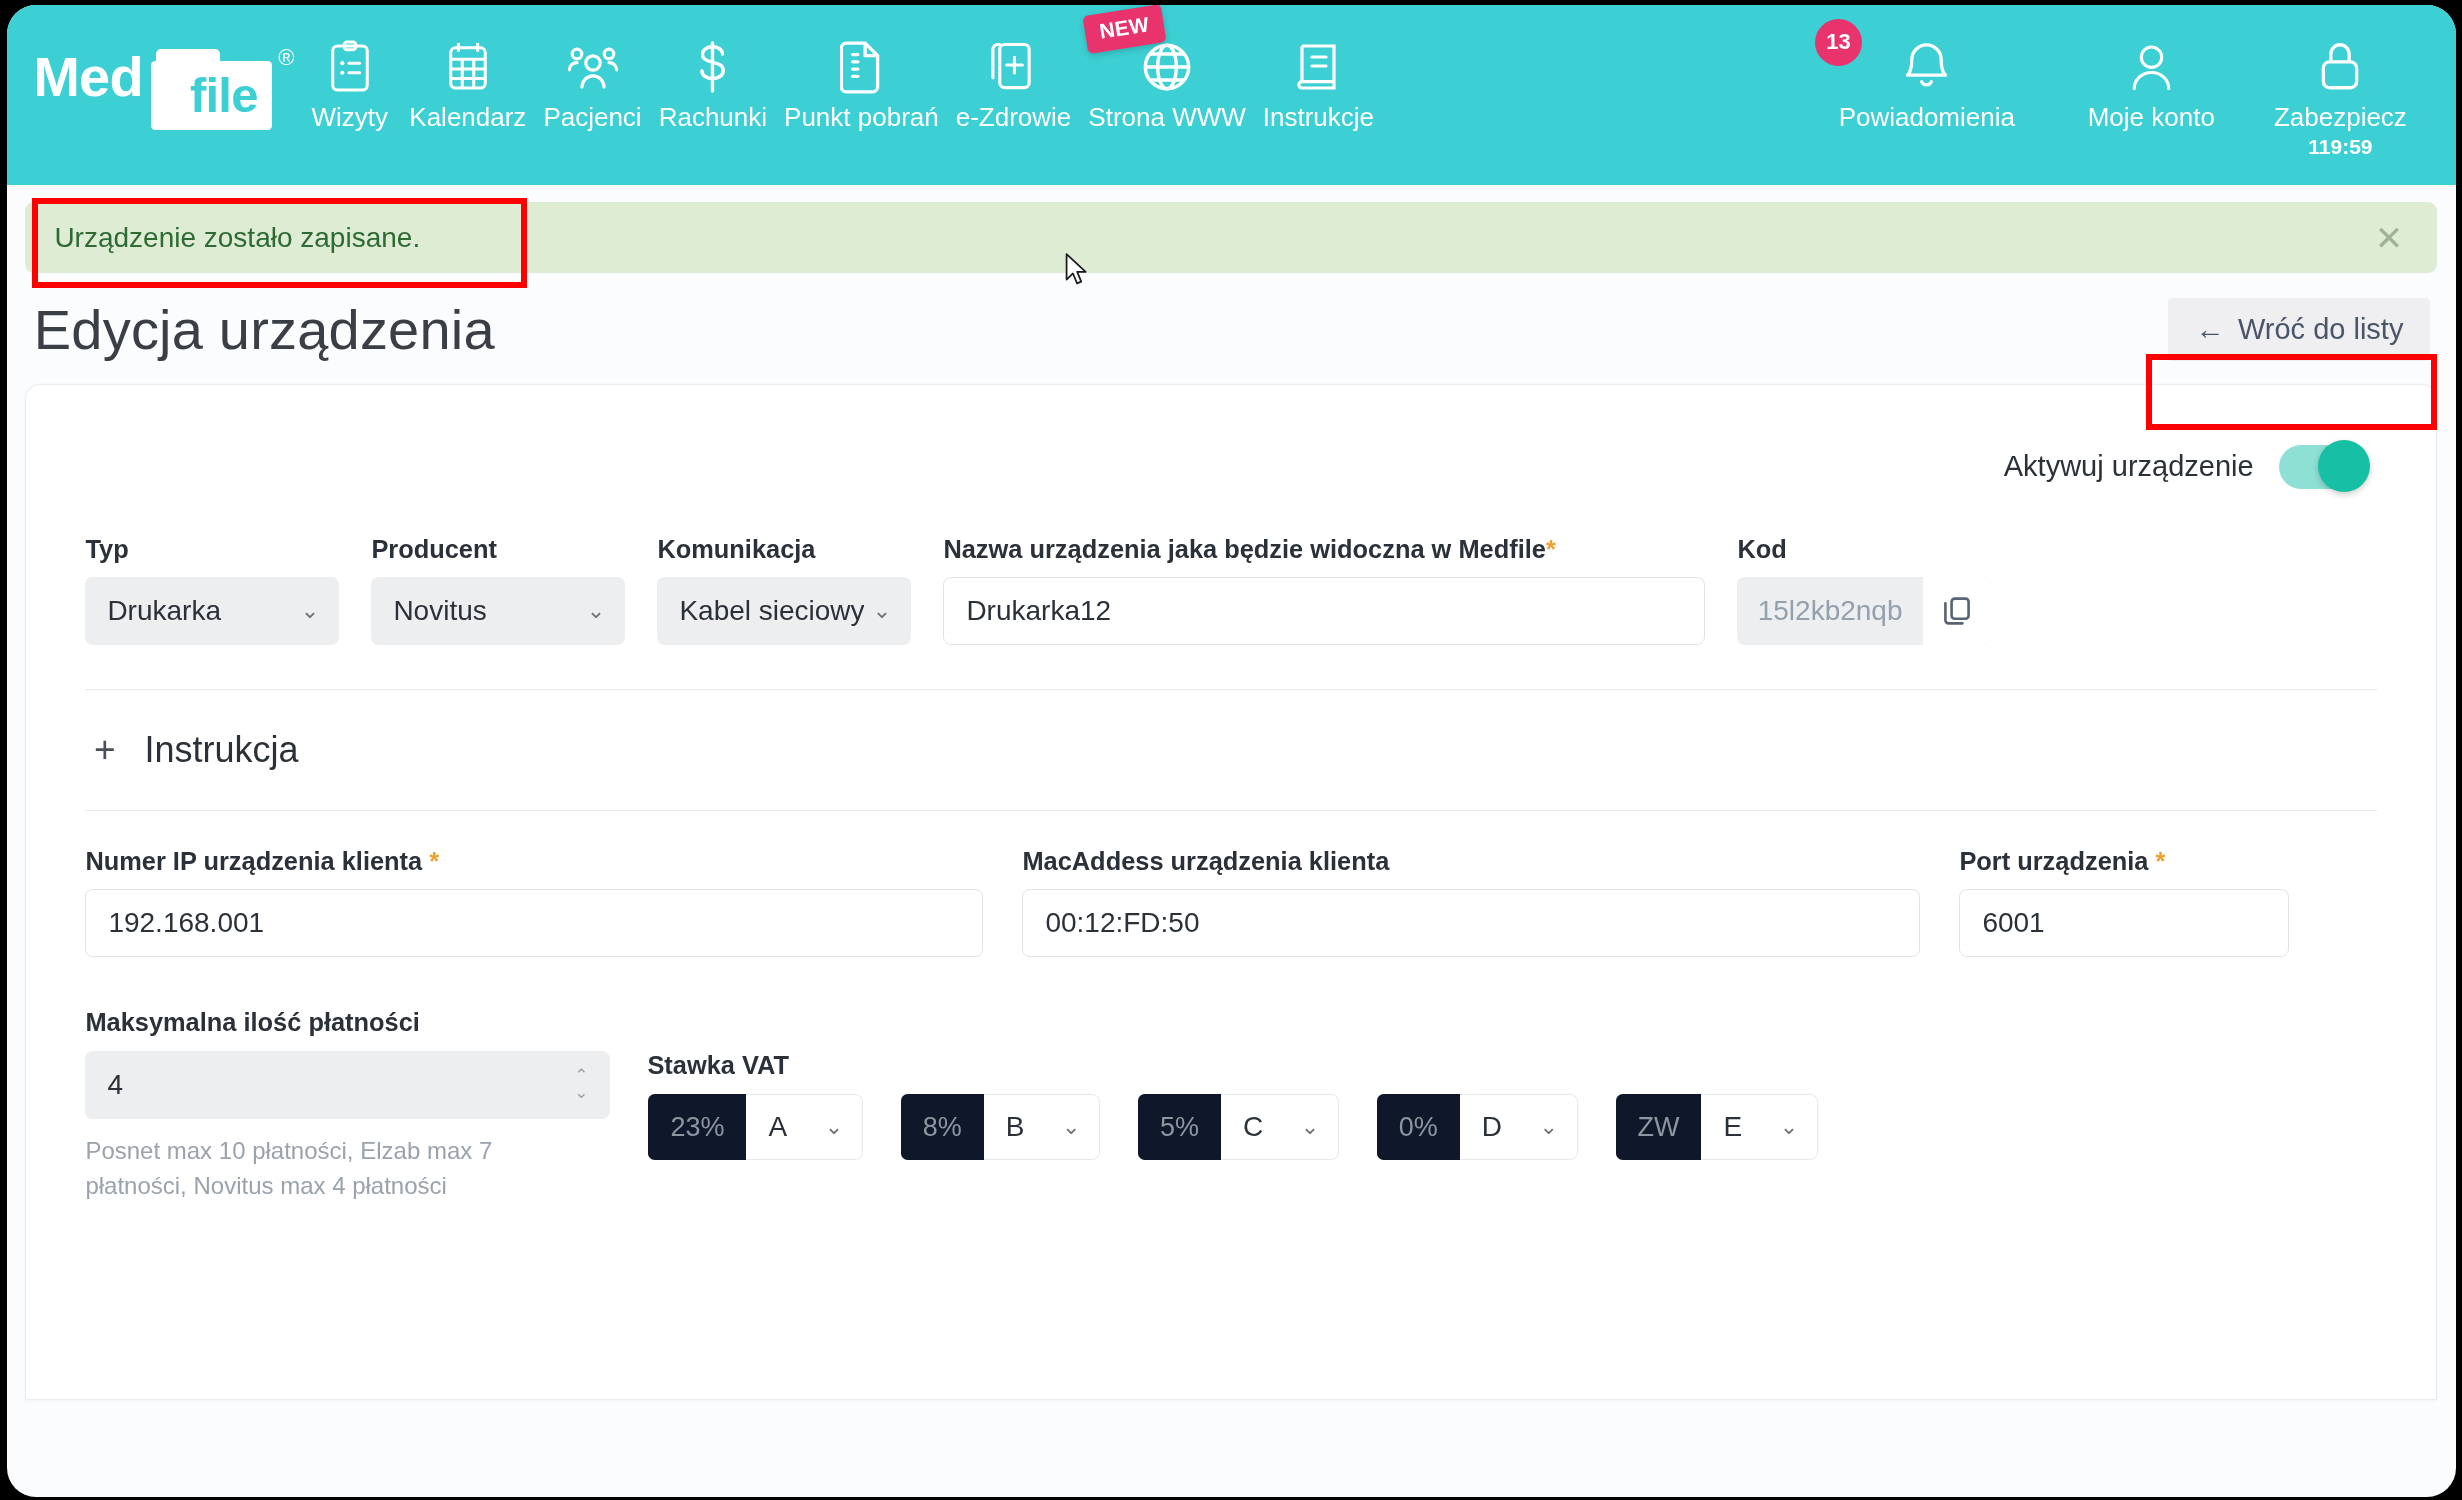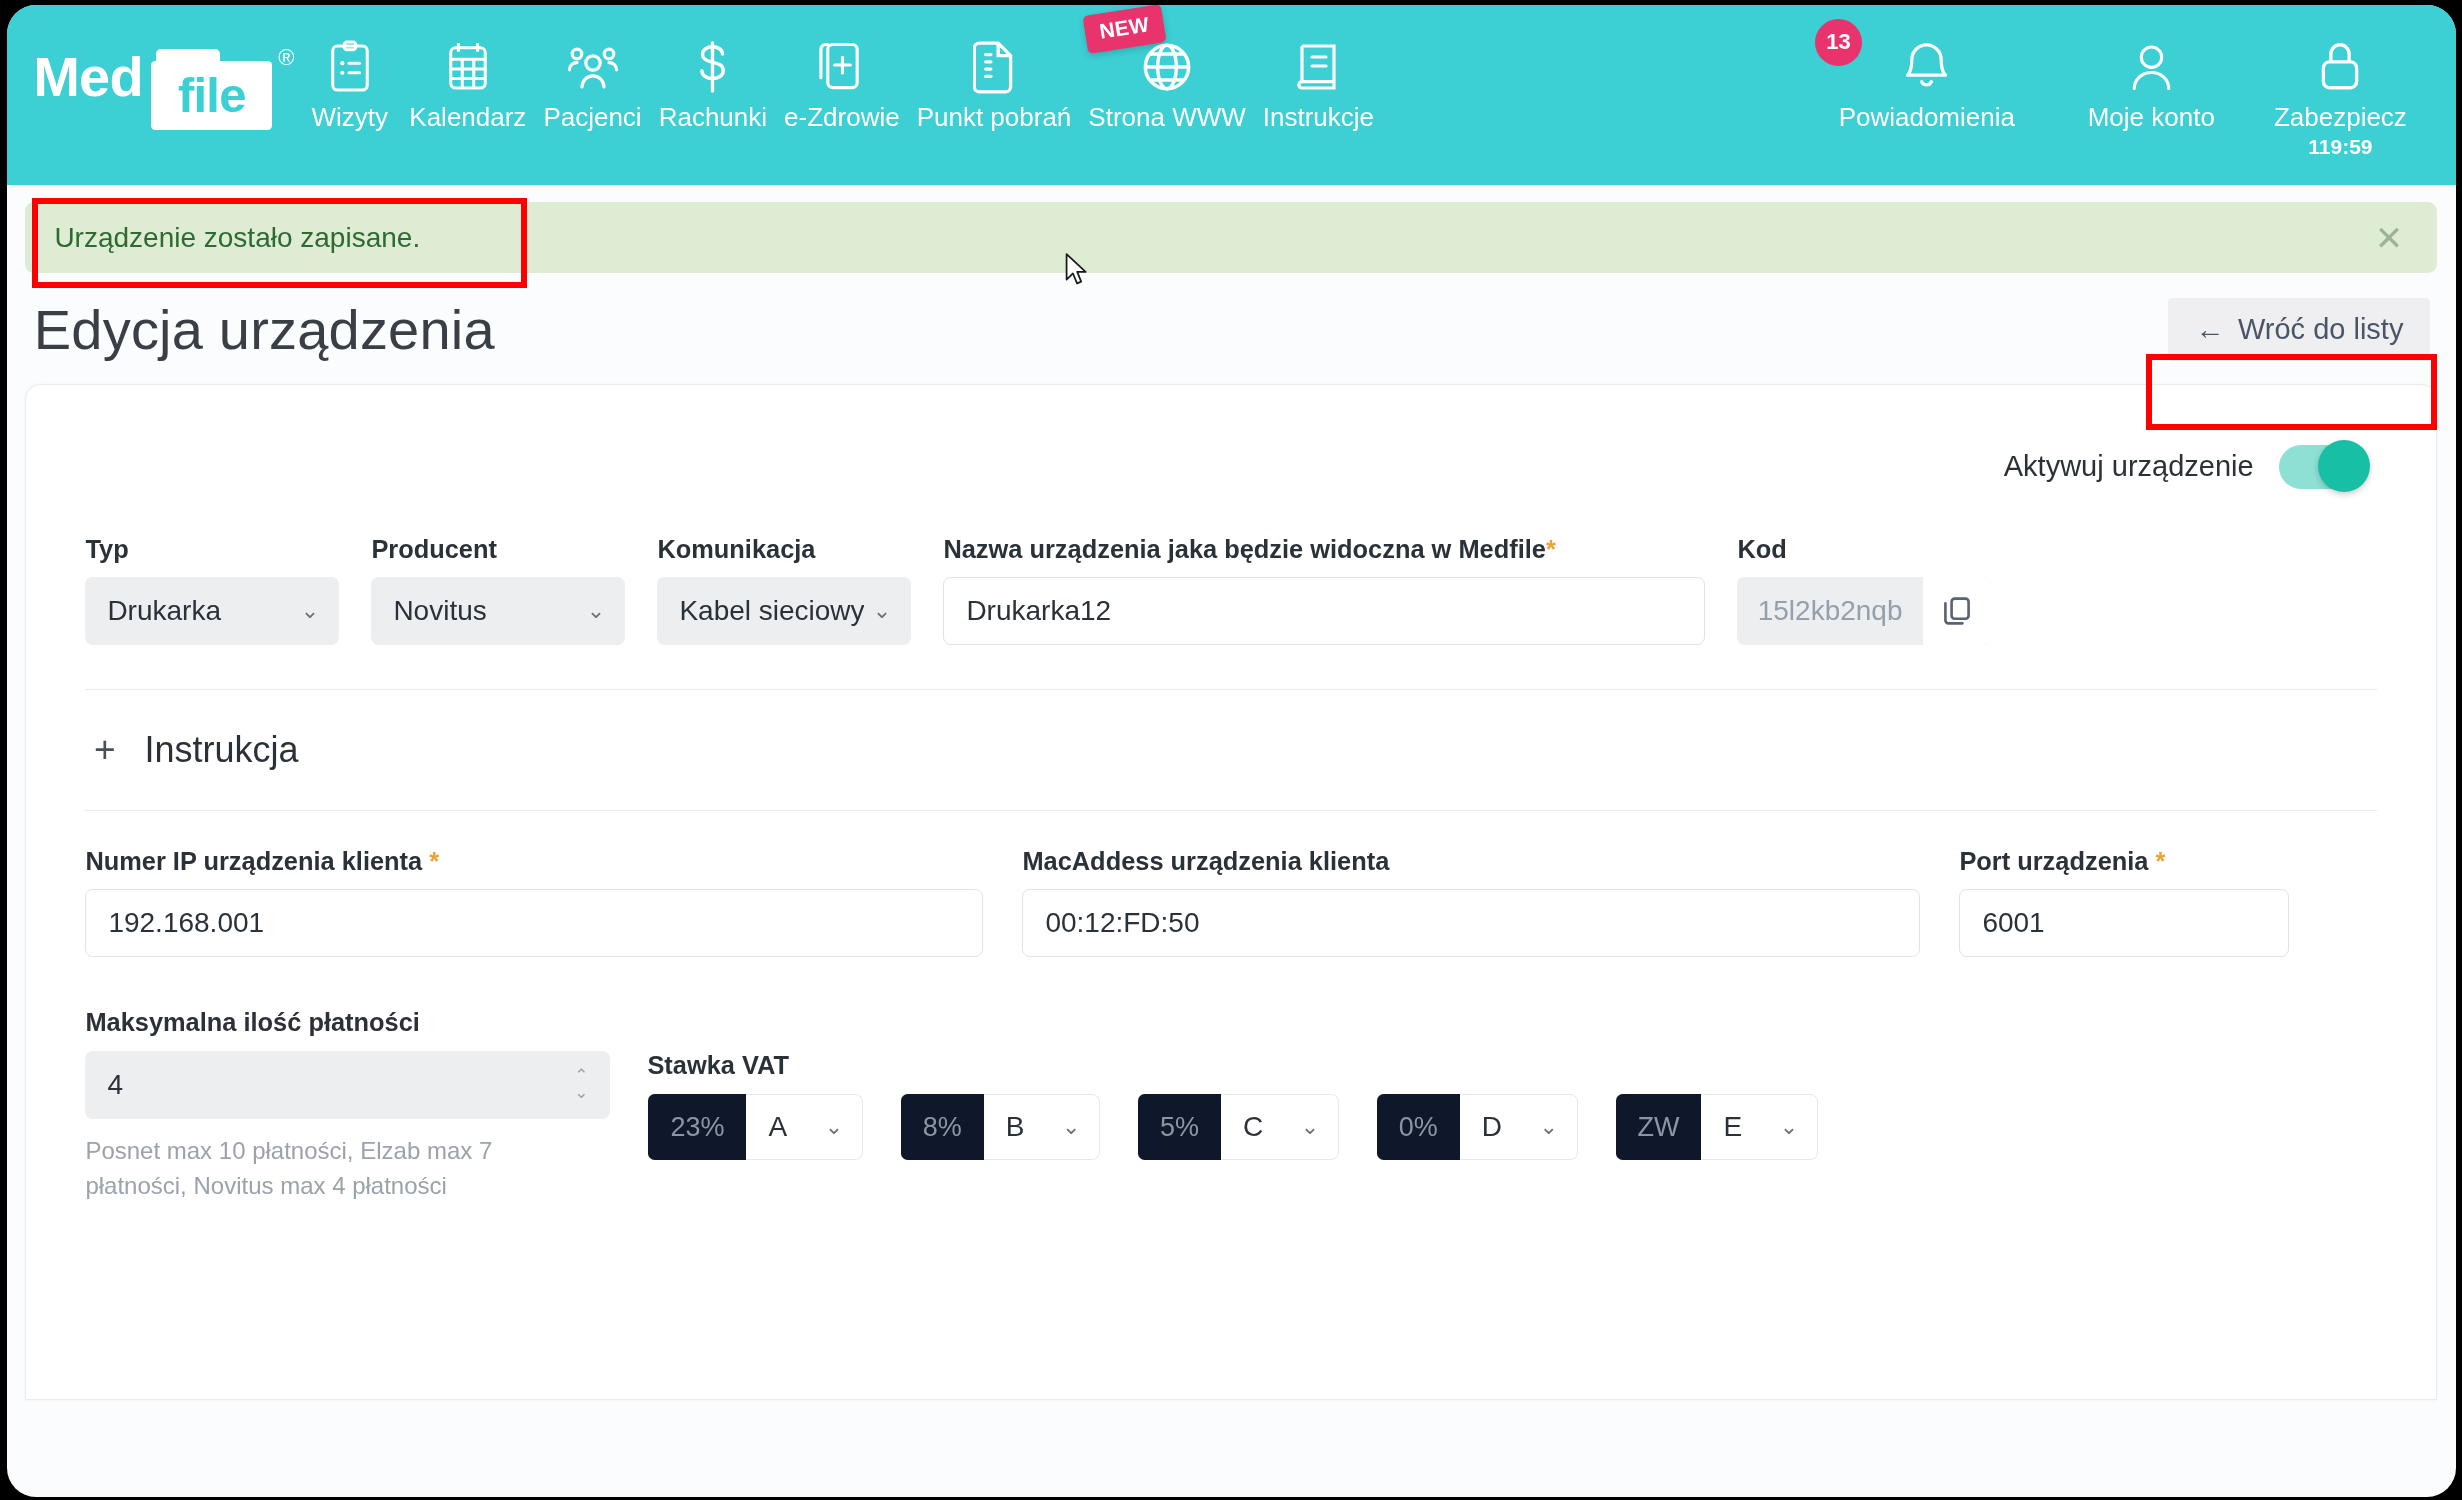--- a/index.html
+++ b/index.html
@@ -44,21 +44,21 @@
   }
   .brand-folder .tabtop {
     position: absolute; left: 5.1px; top: 0; width: 64px; height: 17px;
     background: #fff; border-radius: 5.1px 5.1px 0 0;
   }
   .brand-folder .body {
     position: absolute; left: 0; top: 12px; width: 121px; height: 69px;
     background: #fff; border-radius: 4.2px;
   }
   .brand-file {
-    position: absolute; left: 0; top: 12px; width: 121px; height: 69px;
+    position: absolute; left: 12px; top: 12px; width: 121px; height: 69px;
     display: flex; align-items: center; justify-content: center;
     color: #3ccfd3; font-size: 49px; font-weight: 700; letter-spacing: -0.8px;
   }
   .brand-reg {
     position: absolute; right: -22px; top: -3.4px;
     color: #fff; font-size: 22px;
   }
 
   .navitems { display: flex; align-items: flex-start; flex: 1; height: 180px; }
   .navitem {
@@ -341,41 +341,41 @@
           <svg width="39" height="56" viewBox="0 0 18 28" fill="none" stroke="#fff" stroke-width="1.7">
             <line x1="9" y1="2" x2="9" y2="26" stroke-linecap="round"></line>
             <path d="M14 7.5c0-2.2-2.3-3.6-5-3.6s-5 1.5-5 3.9 2.3 3.3 5 3.9 5.4 1.3 5.4 4-2.6 4.1-5.4 4.1-5.3-1.5-5.3-3.9" stroke-linecap="round"></path>
           </svg>
         </span>
         <span class="lbl">Rachunki</span>
       </div>
 
       <div class="navitem">
         <span class="ico">
-          <svg width="47" height="54" viewBox="0 0 24 26" fill="none" stroke="#fff" stroke-width="1.6">
-            <path d="M5 1.5h-1a2.5 2.5 0 0 0-2.5 2.5v14.5" stroke-linecap="round"></path>
-            <rect x="5" y="1.5" width="15" height="22" rx="2.5"></rect>
-            <path d="M12.5 8v8M8.5 12h8" stroke-linecap="round"></path>
-          </svg>
-        </span>
-        <span class="lbl">e-Zdrowie</span>
-      </div>
-
-      <div class="navitem">
-        <span class="ico">
           <svg width="42" height="54" viewBox="0 0 20 26" fill="none" stroke="#fff" stroke-width="1.6">
             <path d="M3 1.5h9l6 6v15a2.5 2.5 0 0 1-2.5 2.5h-12.5a2.5 2.5 0 0 1-2.5-2.5v-18.5a2.5 2.5 0 0 1 2.5-2.5z"></path>
             <path d="M12 1.5v6h6"></path>
             <line x1="6" y1="7" x2="8.5" y2="7" stroke-linecap="round"></line>
             <line x1="6" y1="10.5" x2="8.5" y2="10.5" stroke-linecap="round"></line>
             <line x1="6" y1="14" x2="8.5" y2="14" stroke-linecap="round"></line>
             <line x1="6" y1="17.5" x2="8.5" y2="17.5" stroke-linecap="round"></line>
           </svg>
         </span>
         <span class="lbl">Punkt pobrań</span>
+      </div>
+
+      <div class="navitem">
+        <span class="ico">
+          <svg width="47" height="54" viewBox="0 0 24 26" fill="none" stroke="#fff" stroke-width="1.6">
+            <path d="M5 1.5h-1a2.5 2.5 0 0 0-2.5 2.5v14.5" stroke-linecap="round"></path>
+            <rect x="5" y="1.5" width="15" height="22" rx="2.5"></rect>
+            <path d="M12.5 8v8M8.5 12h8" stroke-linecap="round"></path>
+          </svg>
+        </span>
+        <span class="lbl">e-Zdrowie</span>
       </div>
 
       <div class="navitem">
         <span class="badge-new">NEW</span>
         <span class="ico">
           <svg width="52" height="52" viewBox="0 0 24 24" fill="none" stroke="#fff" stroke-width="1.6">
             <circle cx="12" cy="12" r="10"></circle>
             <ellipse cx="12" cy="12" rx="4.3" ry="10"></ellipse>
             <line x1="2" y1="12" x2="22" y2="12"></line>
             <line x1="4" y1="6" x2="20" y2="6"></line>

